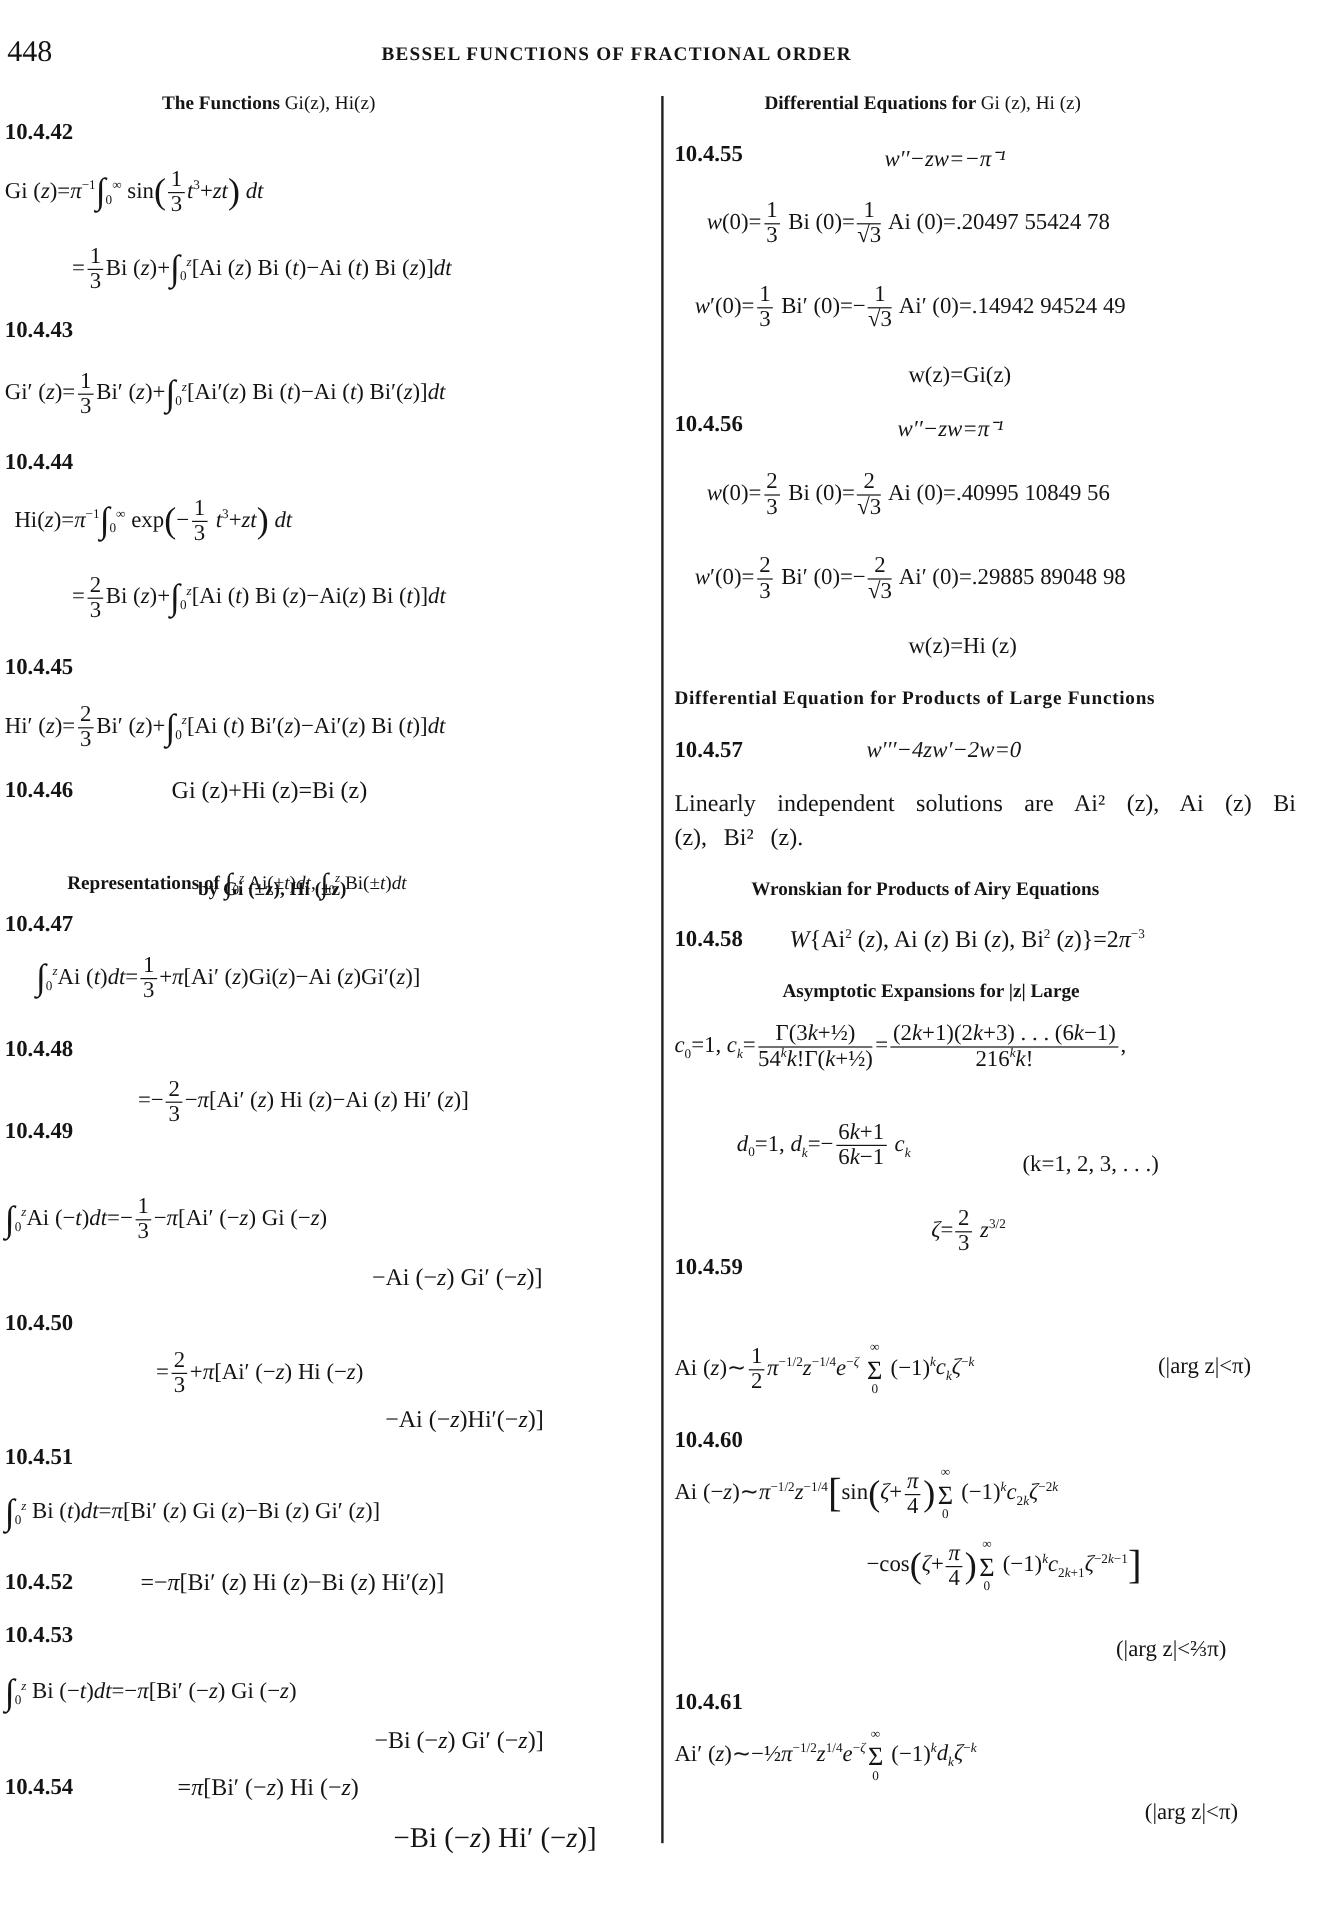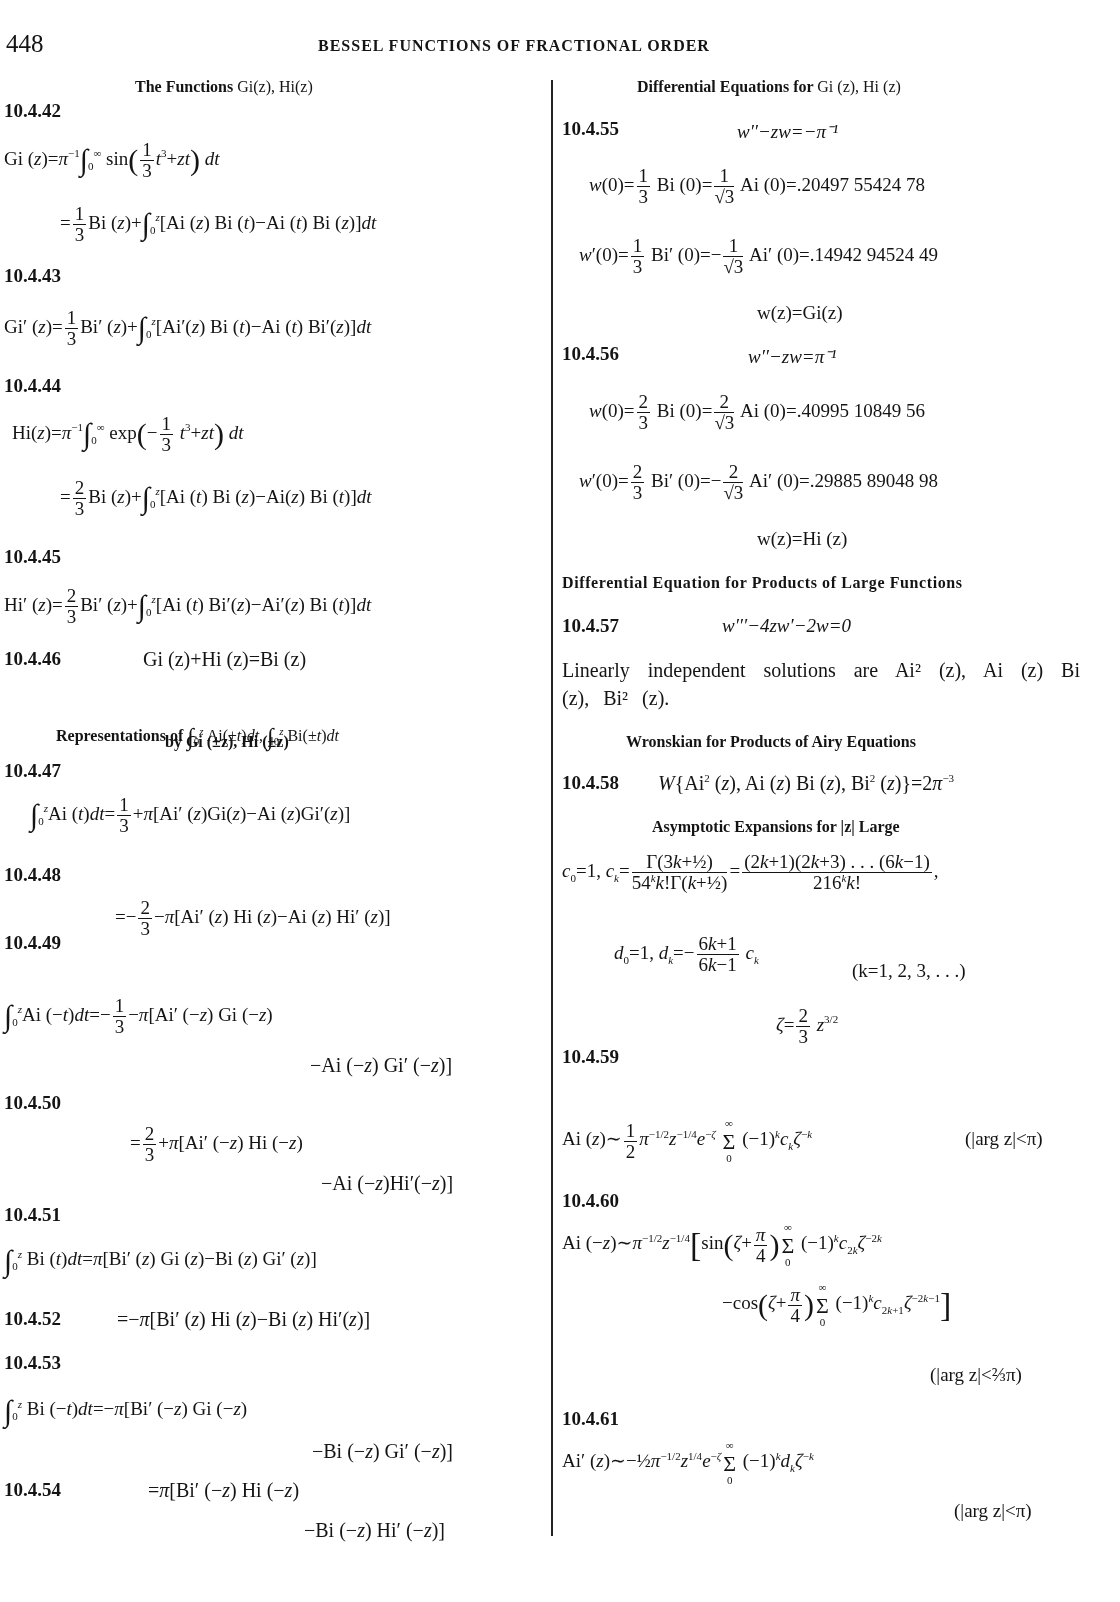--- a/index.html
+++ b/index.html
@@ -110,21 +110,21 @@
   <span class="int">∫</span><sub>0</sub><sup><i>z</i></sup> Bi (−<i>t</i>)<i>dt</i>=−<i>π</i>[Bi′ (−<i>z</i>) Gi (−<i>z</i>)
 </div>
 <div class="abs eq" style="left:312px; top:1440px; font-size:20px;">
   −Bi (−<i>z</i>) Gi′ (−<i>z</i>)]
 </div>
 
 <div class="abs eqno" style="left:4px; top:1479px;">10.4.54</div>
 <div class="abs eq" style="left:148px; top:1479px; font-size:20px;">
   =<i>π</i>[Bi′ (−<i>z</i>) Hi (−<i>z</i>)
 </div>
-<div class="abs eq" style="left:304px; top:1519px; font-size:20px;text-align:center;">
+<div class="abs eq" style="left:328px; top:1519px; font-size:24px;text-align:center;">
   −Bi (−<i>z</i>) Hi′ (−<i>z</i>)]
 </div>
 
 <div class="abs sechead" style="left:637px; top:78px;">
   <span>Differential Equations for</span>
   <span class="rm">Gi (z), Hi (z)</span>
 </div>
 
 <div class="abs eqno" style="left:562px; top:118px;">10.4.55</div>
 <div class="abs eq" style="left:737px; top:118px; font-style:italic;">w′′−zw=−π⁻¹</div>

